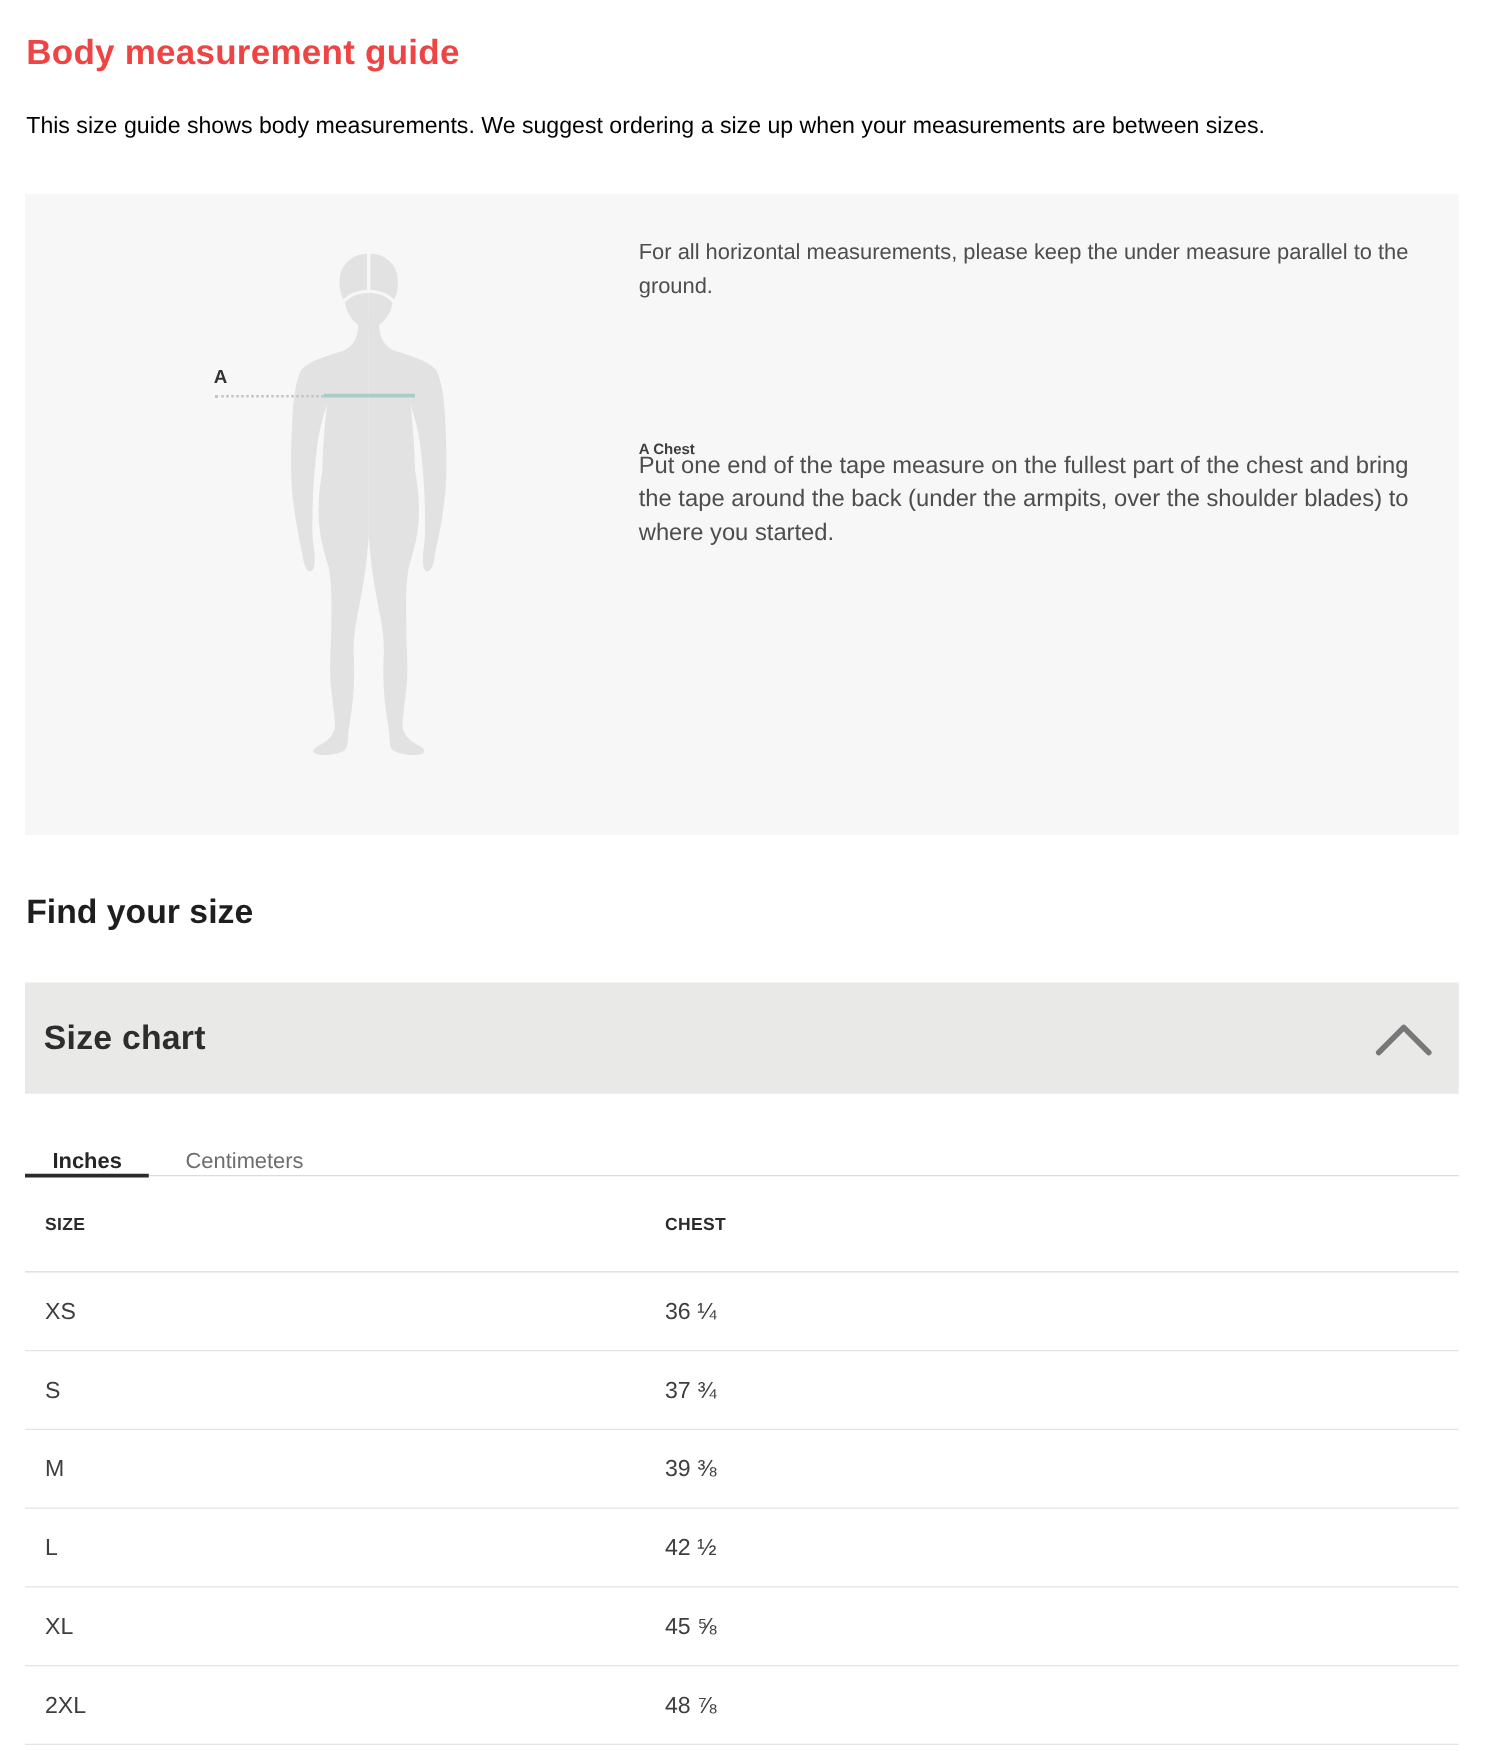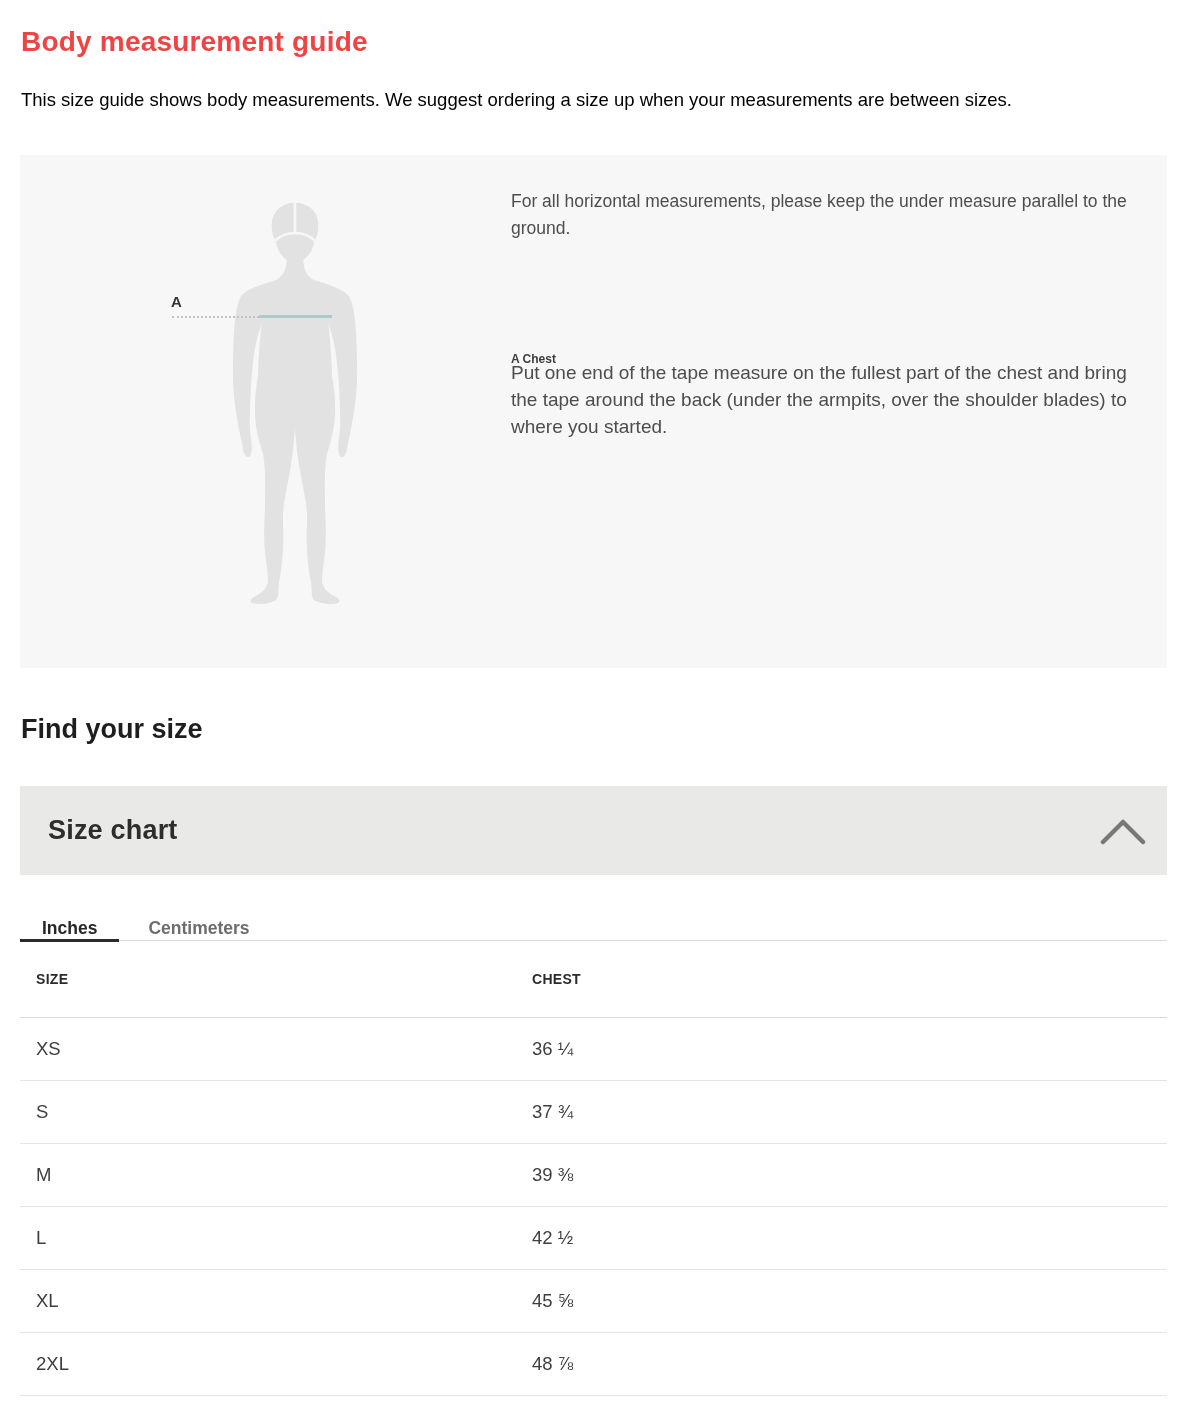--- a/index.html
+++ b/index.html
@@ -56,38 +56,38 @@
 
   .find-size-heading {
     margin: 46px 0 0 1px;
     font-size: 27px; font-weight: 700; color: #1e1e1e; line-height: 31px;
   }
 
   .size-chart-wrap { margin-top: 41px; width: 1147px; }
   .size-chart-header {
     height: 89px; background: #e9e9e8;
     display: flex; align-items: center; justify-content: space-between;
-    padding: 0 21px 0 28px;
+    padding: 0 21px 0 15px;
     cursor: pointer;
     gap: 20px;
   }
   .size-chart-title {
     font-size: 27px; font-weight: 700; color: #2d2d2d; letter-spacing: 0.2px;
   }
   .chevron { display: block; }
 
   .tabs {
     display: flex; align-items: flex-end;
     border-bottom: 1px solid #dcdcdc;
     height: 66px;
   }
   .tab {
     padding: 0 22px; display: flex; align-items: center;
     font-size: 17.5px; color: #6d6d6d; cursor: pointer;
-    border-bottom: 3px solid transparent; margin-bottom: -2px; font-weight: bold;
+    border-bottom: 3px solid transparent; margin-bottom: -2px;
   }
   .tab + .tab { margin-left: 7px; }
   .tab.active { color: #262626; font-weight: 700; border-bottom-color: #2b2b2b; }
 
   table.size-table { width: 100%; border-collapse: collapse; }
   .size-table th {
     text-align: left; font-size: 14px; font-weight: 700; color: #2b2b2b;
     letter-spacing: 0.3px; height: 76px; vertical-align: middle;
     border-bottom: 1px solid #d9d9d9;
   }

